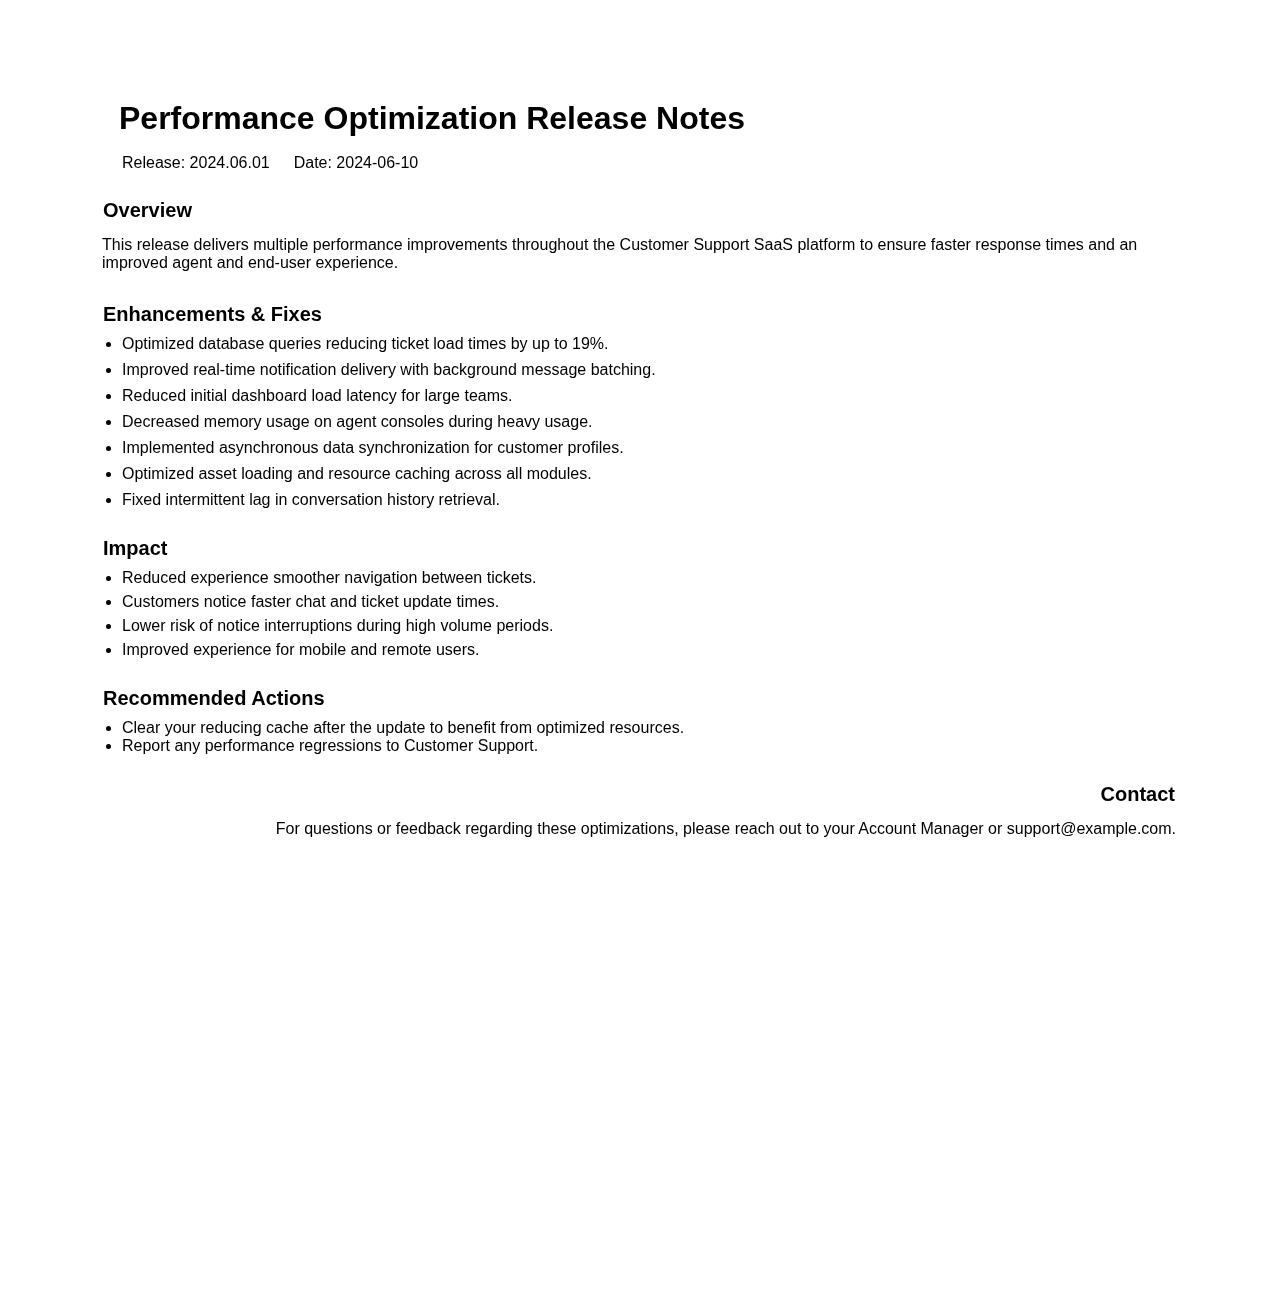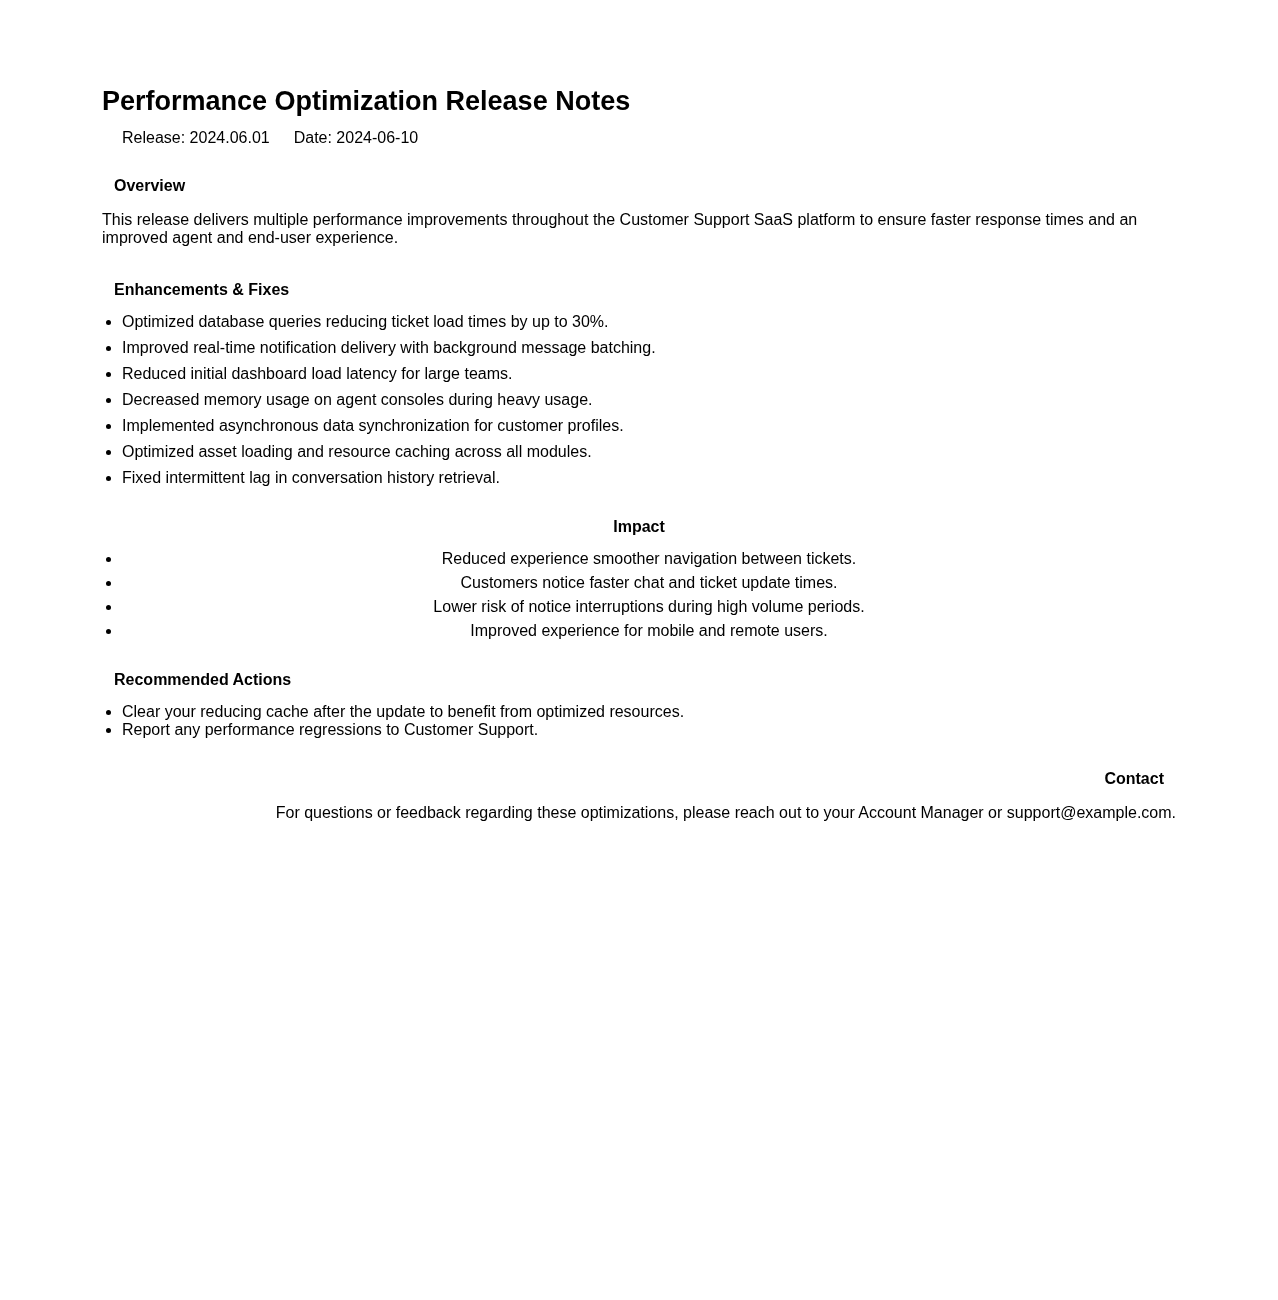--- a/index.html
+++ b/index.html
@@ -11,42 +11,42 @@
     }
     body {
       width: 1278px;
       min-height: 1300px;
     }
     .page {
       padding: 83px 102px 0 102px;
       font-size: 16px;
     }
     h1 {
-      font-size: 27px;
+      font-size: 32px;
       font-weight: bold;
-      margin: 0;
+      margin: 17px;
       line-height: 37px;
     }
     .meta {
       margin-top: 9px;
       font-size: 16px;
       line-height: 18px;
       margin-left: 20px;
     }
     .meta span.gap { display: inline-block; width: 24px; }
     h2 {
-      font-size: 16px;
+      font-size: 20px;
       font-weight: bold;
-      margin: 12px;
+      margin: 1px;
       line-height: 23px;
     }
     .sec-overview { margin-top: 27px; }
     .sec-overview p { margin: 14px 0 0 0; line-height: 18px; }
     .sec-enh { margin-top: 31px; }
-    .sec-impact { margin-top: 28px; text-align: center; }
+    .sec-impact { margin-top: 28px; }
     .sec-actions { margin-top: 28px; }
     .sec-contact { margin-top: 28px; text-align: right; }
     .sec-contact p { margin: 14px 0 16px 0; line-height: 18px; }
     ul {
       margin: 0;
       padding-left: 20px;
       list-style: disc;
     }
     ul.enh { margin-top: 9px; }
     ul.enh li { line-height: 18px; margin-bottom: 8px; }
@@ -65,21 +65,21 @@
   </div>
 
   <section class="sec-overview">
     <h2>Overview</h2>
     <p>This release delivers multiple performance improvements throughout the Customer Support SaaS platform to ensure faster response times and an improved agent and end-user experience.</p>
   </section>
 
   <section class="sec-enh">
     <h2>Enhancements &amp; Fixes</h2>
     <ul class="enh">
-      <li>Optimized database queries reducing ticket load times by up to 30%.</li>
+      <li>Optimized database queries reducing ticket load times by up to 19%.</li>
       <li>Improved real-time notification delivery with background message batching.</li>
       <li>Reduced initial dashboard load latency for large teams.</li>
       <li>Decreased memory usage on agent consoles during heavy usage.</li>
       <li>Implemented asynchronous data synchronization for customer profiles.</li>
       <li>Optimized asset loading and resource caching across all modules.</li>
       <li>Fixed intermittent lag in conversation history retrieval.</li>
     </ul>
   </section>
 
   <section class="sec-impact">

